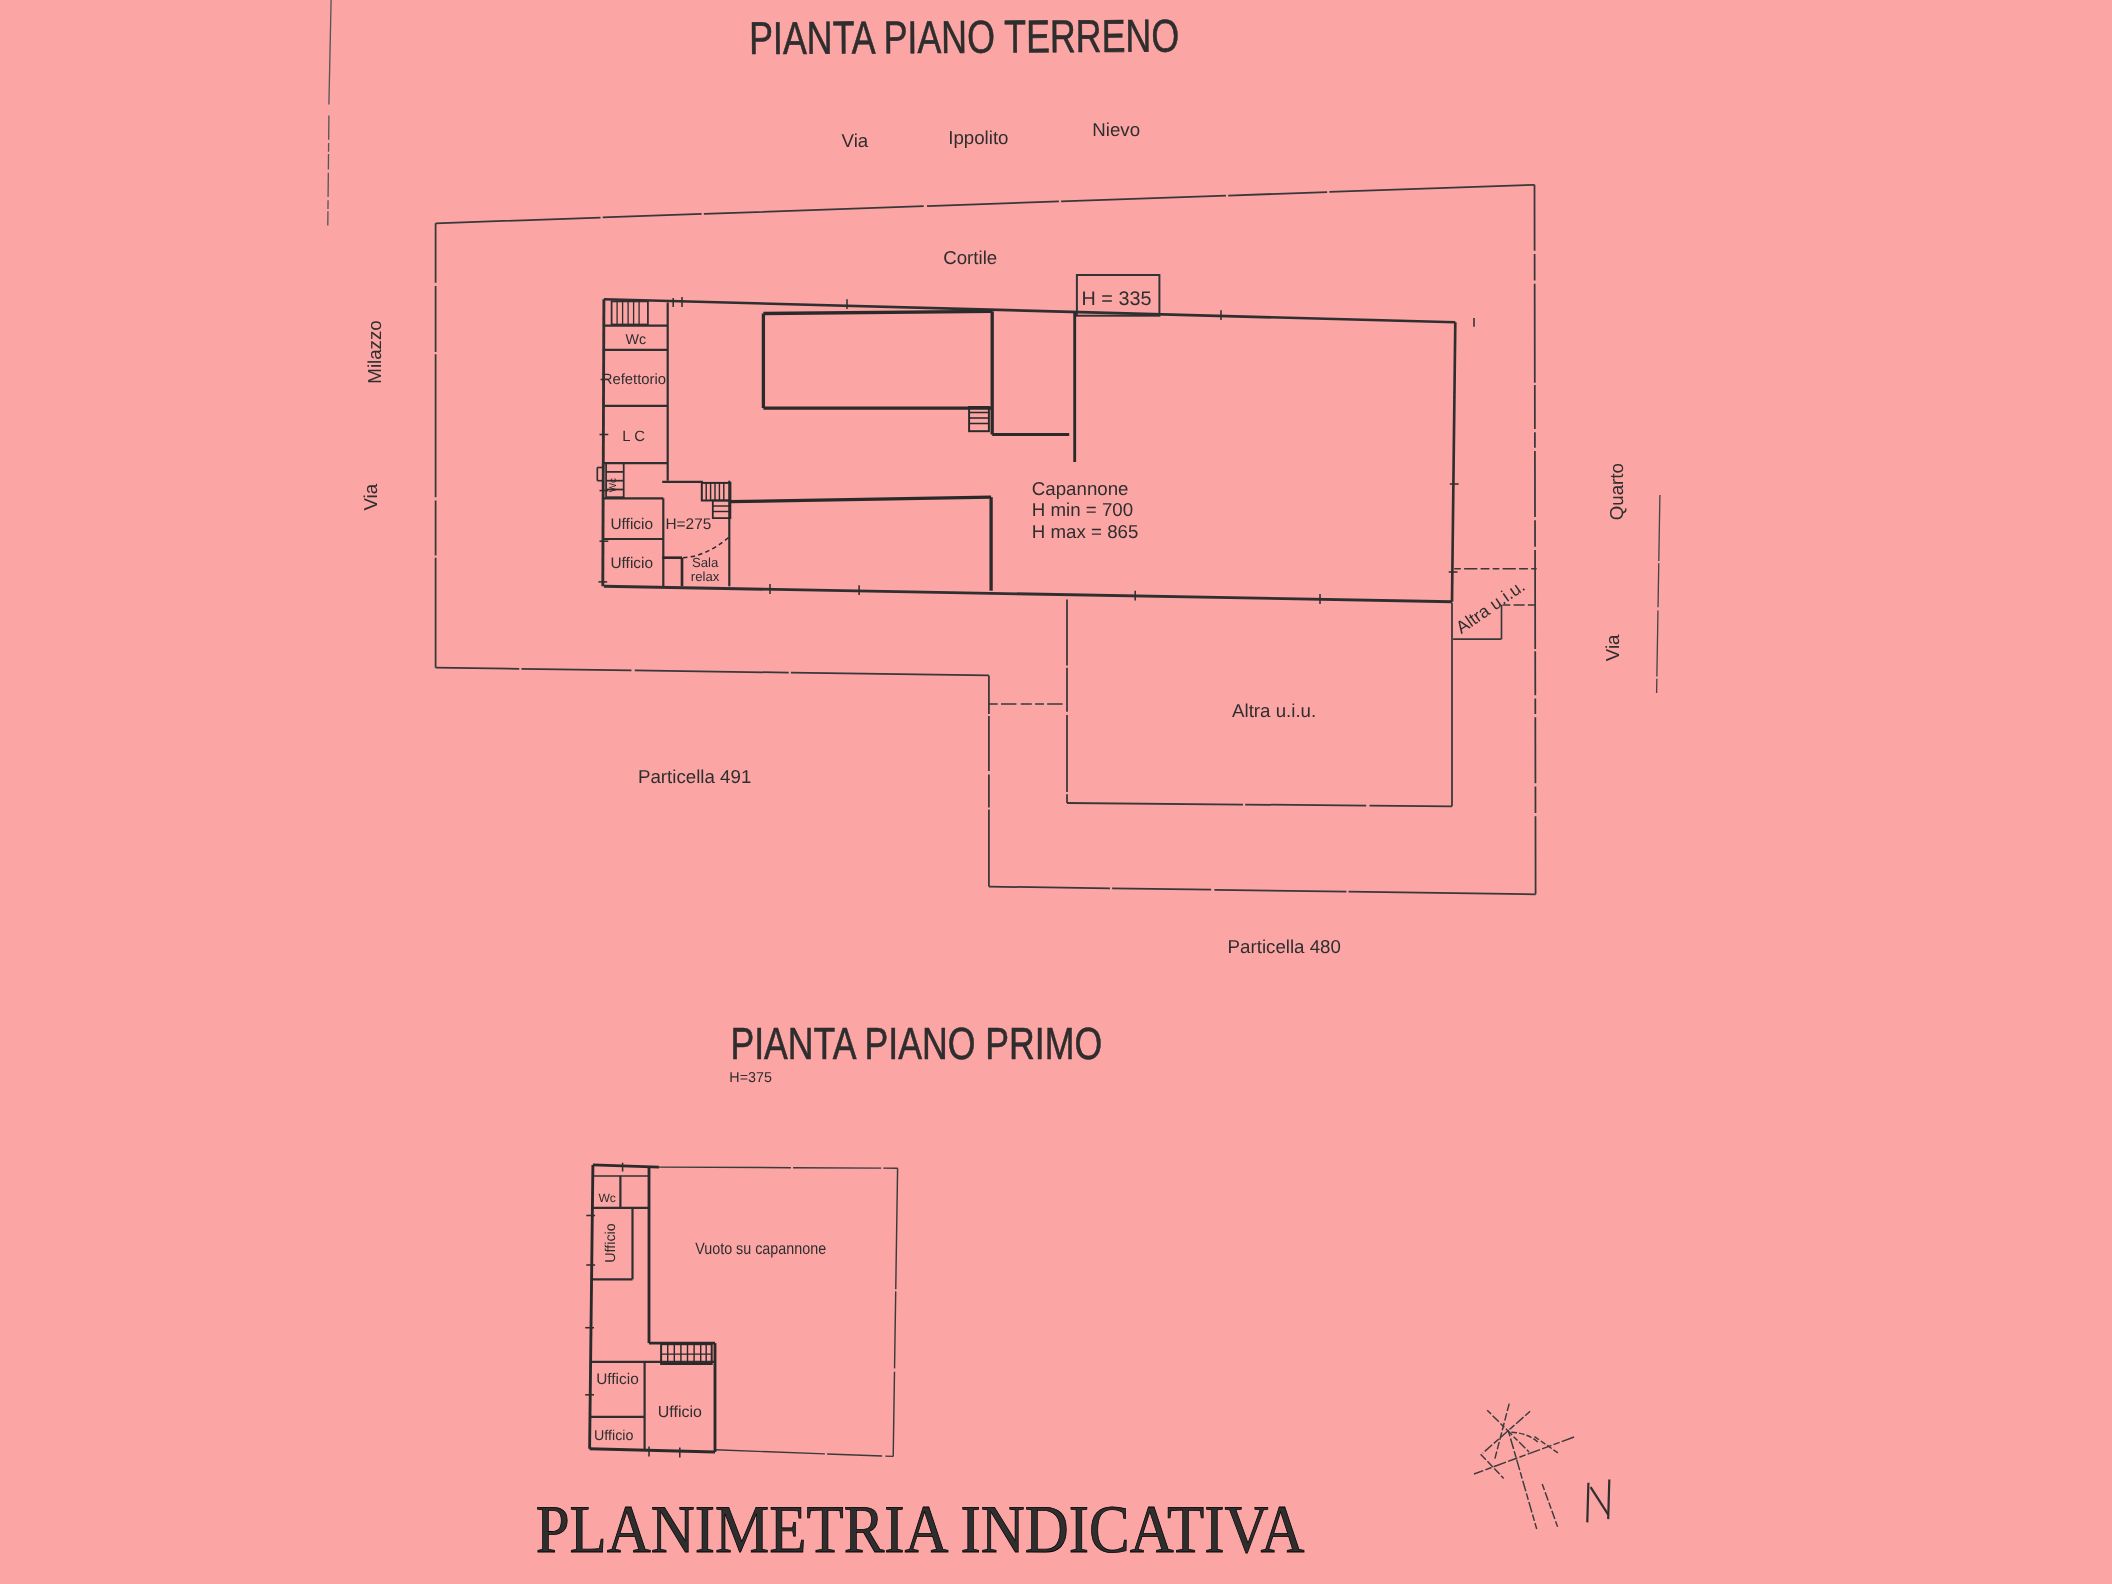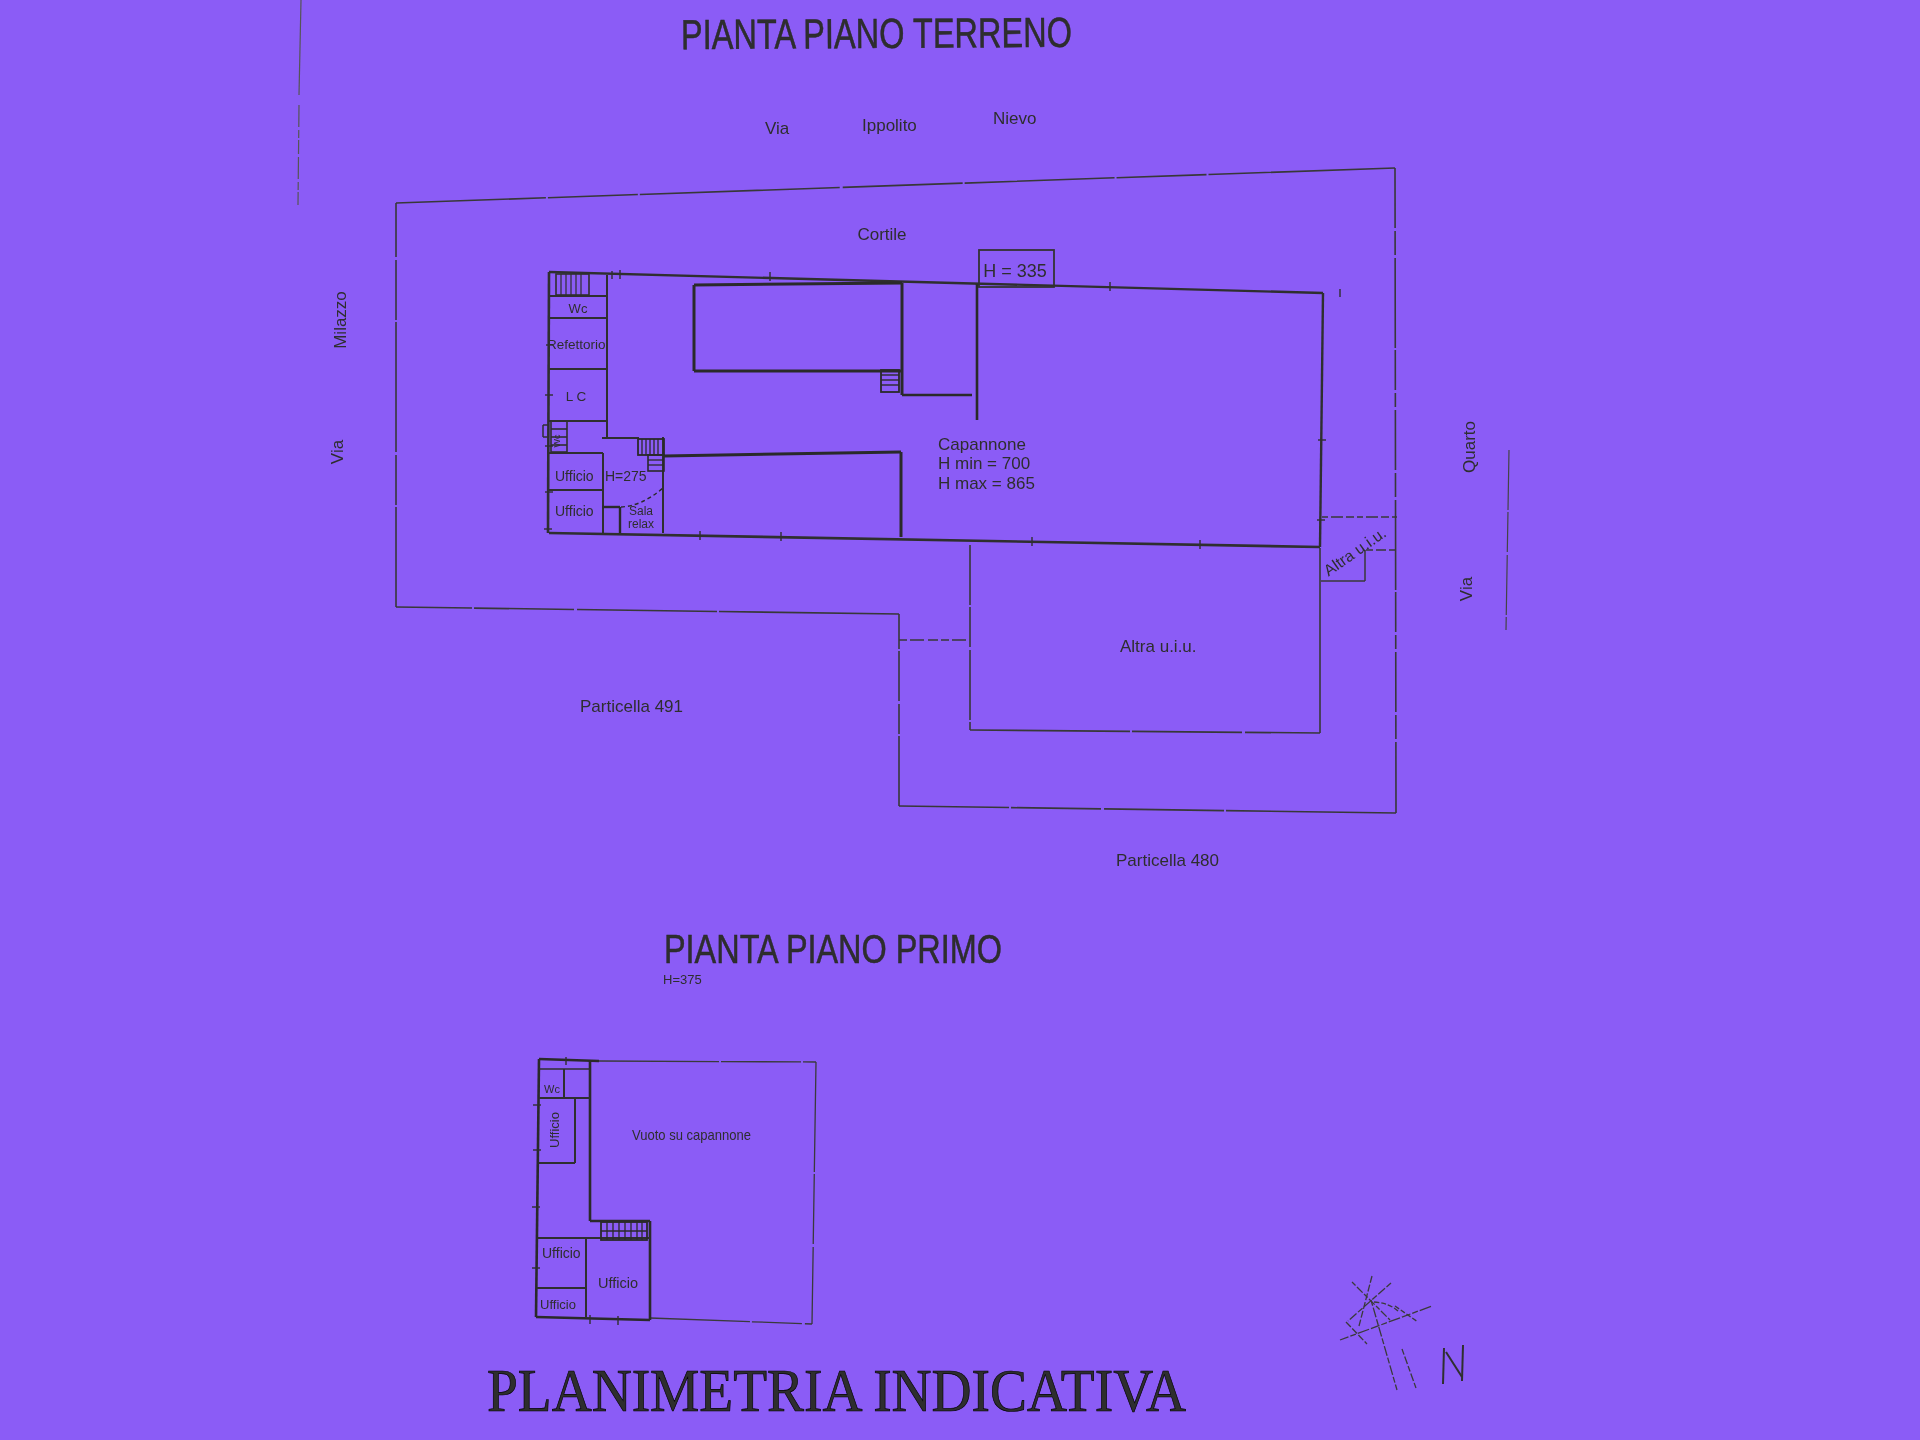--- a/index.html
+++ b/index.html
@@ -1,16 +1,16 @@
 <!DOCTYPE html>
 <html><head>
 <meta charset="utf-8">
 <style>
   html,body{margin:0;padding:0;background:#ffffff;-webkit-font-smoothing:antialiased;}
-  #page{position:relative;width:1920px;height:1440px;background:#8b5cf6;overflow:hidden;}
+  #page{position:relative;width:1920px;height:1440px;background:#fca5a5;overflow:hidden;}
   svg text{font-family:"Liberation Sans", sans-serif;fill:#2e2e2e;}
 </style>
 </head>
 <body>
 <div id="page">
 <svg width="1920" height="1440" viewBox="0 0 1920 1440" fill="none" stroke-linecap="butt">
 
 <g stroke="#555" stroke-width="1.2">
   <line x1="301" y1="0" x2="299" y2="95"></line>
   <line x1="299" y1="105" x2="298" y2="205" stroke-dasharray="22 3 8 2 14 3"></line>

